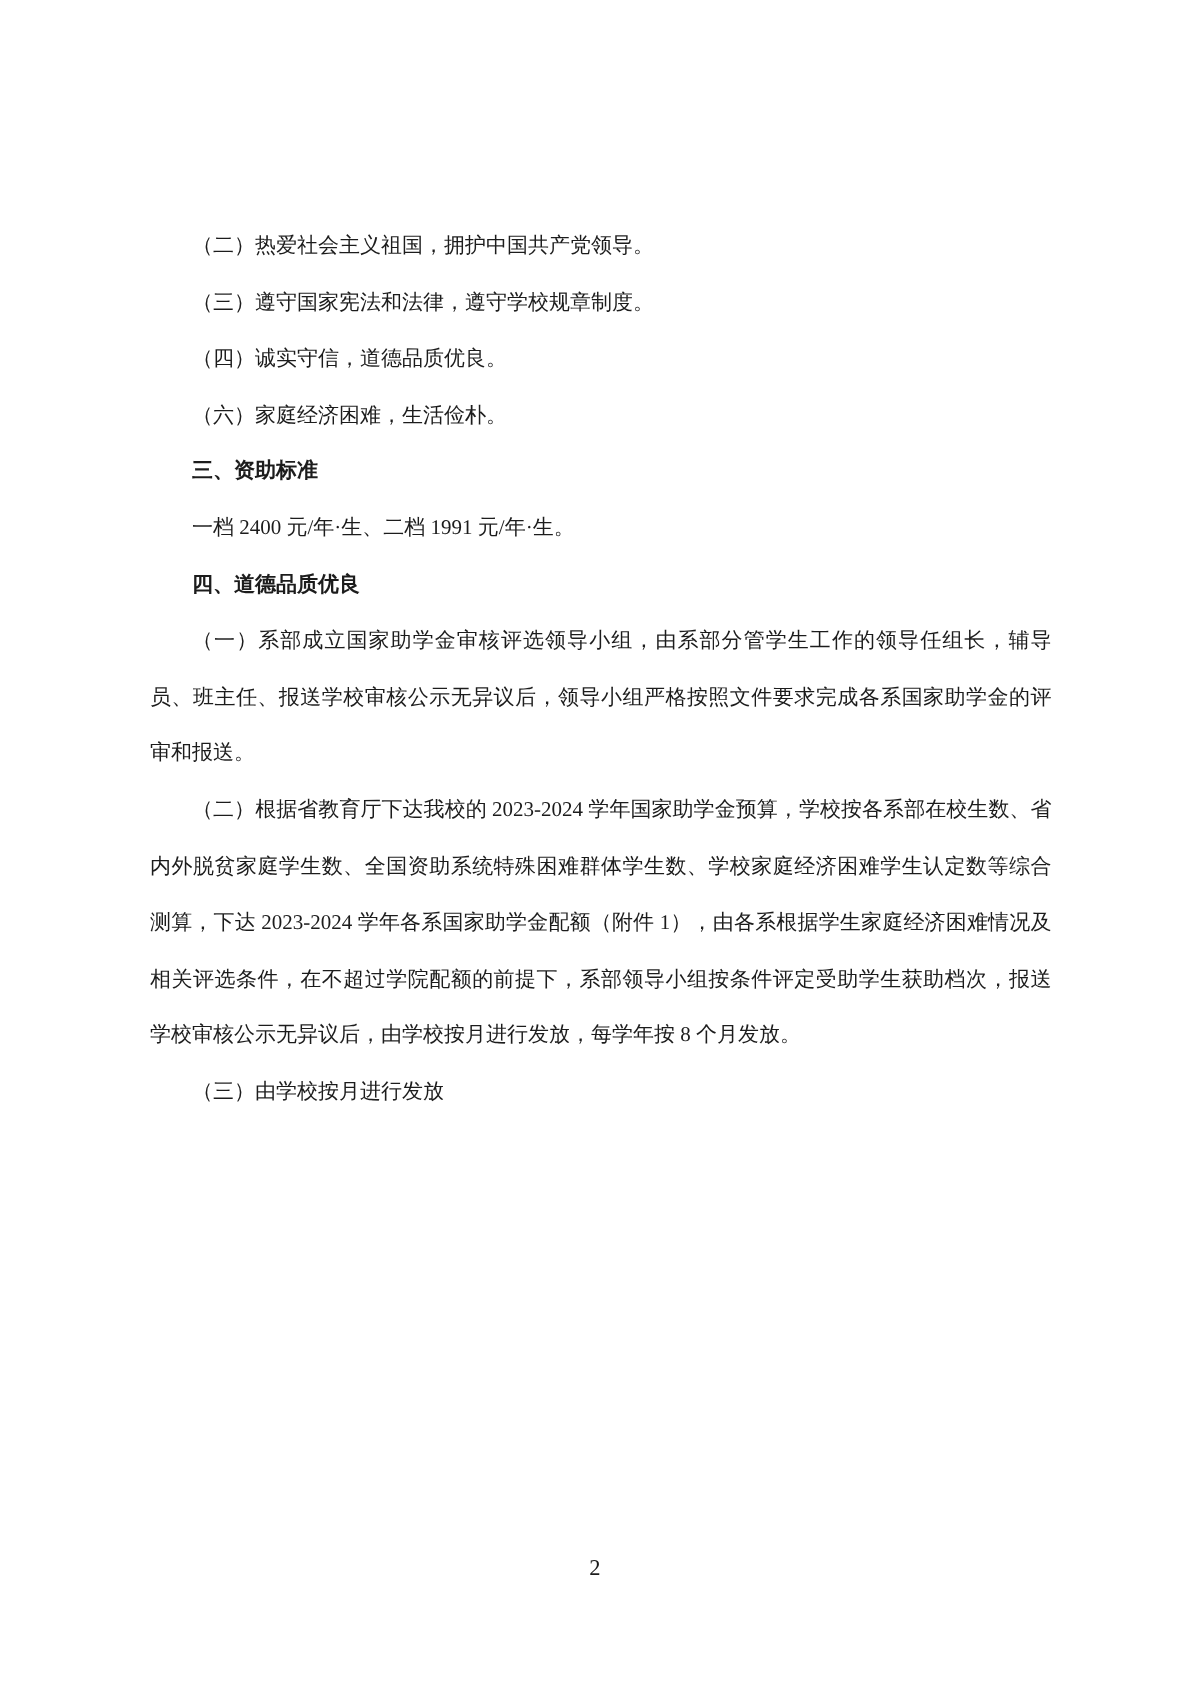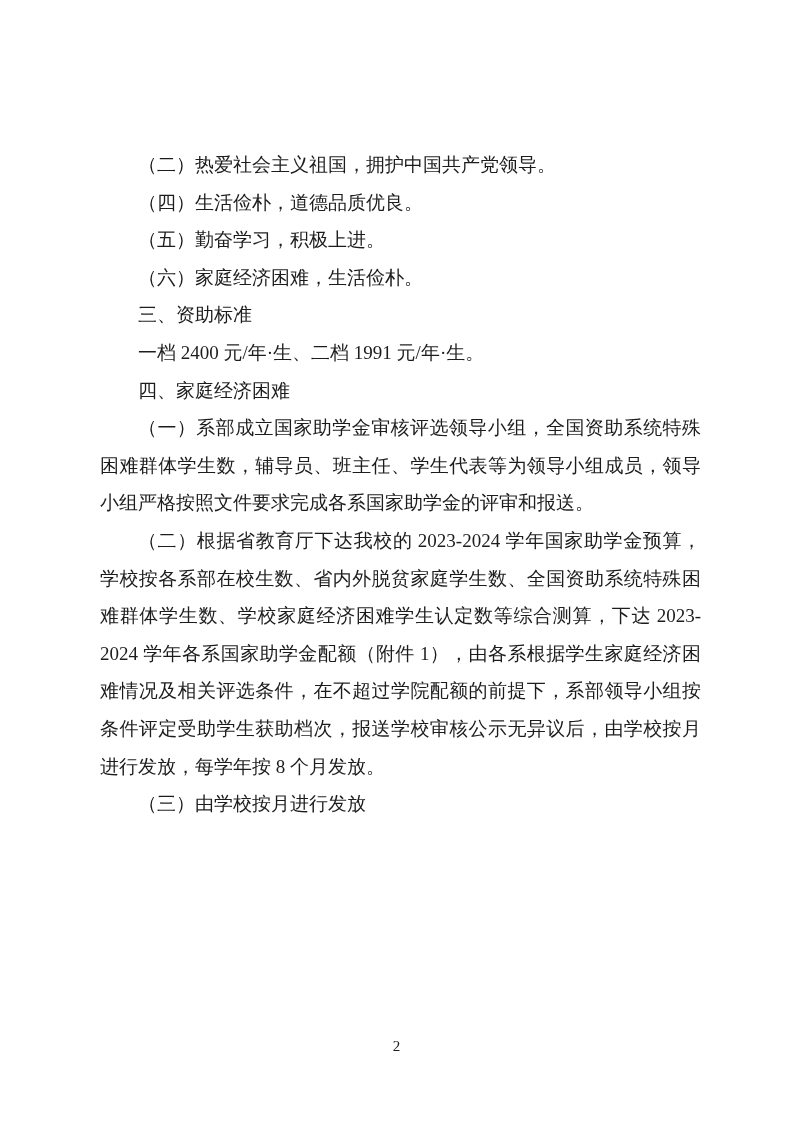--- a/index.html
+++ b/index.html
@@ -17,50 +17,50 @@
     color: #1c1c1c;
   }
   .content {
     position: absolute;
     left: 100px;
     top: 146px;
     width: 601px;
   }
   .content p {
     margin: 0;
-    font-size: 19px;
+    font-size: 14px;
     line-height: 37.6px;
     text-align: justify;
     text-justify: inter-character;
     text-indent: 2em;
     word-break: normal;
   }
   .content p.heading {
-    font-weight: normal;
+    font-weight: bold;
   }
   .page-number {
     position: absolute;
     left: 0;
     right: 0;
     top: 1038px;
     text-align: center;
     font-size: 15px;
     color: #1c1c1c;
   }
 </style>
 </head>
 <body>
 
 <div class="page">
   <div class="content" id="content">
       <p class="body">（二）热爱社会主义祖国，拥护中国共产党领导。</p>
-      <p class="body">（四）生活俭朴，道德品质优良。</p>
-      <p class="body">（五）勤奋学习，积极上进。</p>
+      <p class="body">（三）遵守国家宪法和法律，遵守学校规章制度。</p>
+      <p class="body">（四）诚实守信，道德品质优良。</p>
       <p class="body">（六）家庭经济困难，生活俭朴。</p>
       <p class="heading">三、资助标准</p>
       <p class="body">一档 2400 元/年·生、二档 1991 元/年·生。</p>
-      <p class="heading">四、家庭经济困难</p>
-      <p class="body">（一）系部成立国家助学金审核评选领导小组，全国资助系统特殊困难群体学生数，辅导员、班主任、学生代表等为领导小组成员，领导小组严格按照文件要求完成各系国家助学金的评审和报送。</p>
+      <p class="heading">四、道德品质优良</p>
+      <p class="body">（一）系部成立国家助学金审核评选领导小组，由系部分管学生工作的领导任组长，辅导员、班主任、报送学校审核公示无异议后，领导小组严格按照文件要求完成各系国家助学金的评审和报送。</p>
       <p class="body">（二）根据省教育厅下达我校的 2023-2024 学年国家助学金预算，学校按各系部在校生数、省内外脱贫家庭学生数、全国资助系统特殊困难群体学生数、学校家庭经济困难学生认定数等综合测算，下达 2023-2024 学年各系国家助学金配额（附件 1），由各系根据学生家庭经济困难情况及相关评选条件，在不超过学院配额的前提下，系部领导小组按条件评定受助学生获助档次，报送学校审核公示无异议后，由学校按月进行发放，每学年按 8 个月发放。</p>
       <p class="body">（三）由学校按月进行发放</p>
     </div>
   <div class="page-number">2</div>
 </div>
 
 </body></html>

